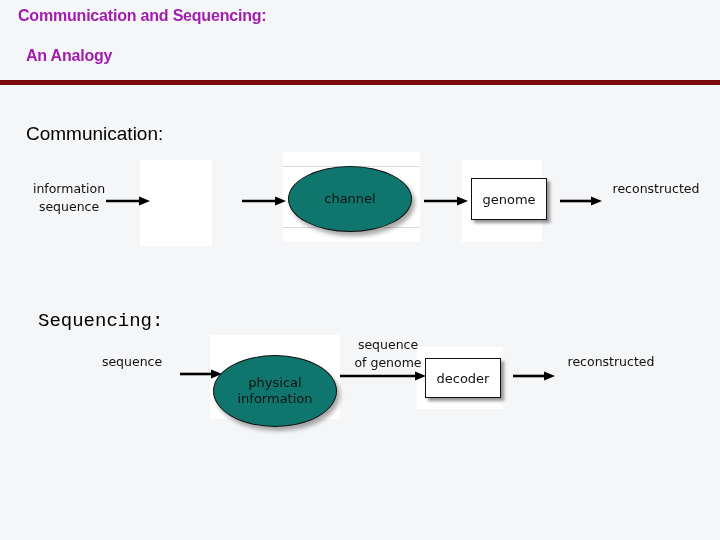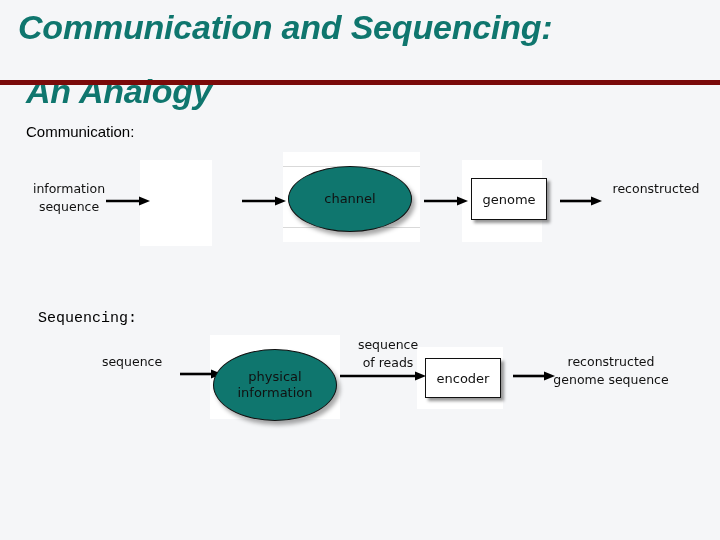--- a/index.html
+++ b/index.html
@@ -14,46 +14,45 @@
     overflow: hidden;
     position: relative;
   }
 
   
   #slide-title {
     position: absolute;
     left: 18px;
     top: 6px;
     width: 690px;
-    color: #0f766e;
-    font-size: 34px;
+    color: #a21caf;
+    font-size: 16px;
     font-weight: bold;
     line-height: 1.28;
     letter-spacing: -0.2px;
-    font-style: italic;
   }
   #slide-title .title-line-2 {
     padding-left: 8px;
     margin-top: 20px;
   }
 
   #title-rule {
     position: absolute;
     left: 0;
     top: 80px;
     width: 720px;
     height: 5px;
     background: #7a0a0a;
   }
 
   
   .section-label {
     position: absolute;
     color: #000000;
-    font-size: 15px;
+    font-size: 19px;
     font-weight: normal;
     white-space: nowrap;
   }
   #label-communication { left: 26px; top: 123px; }
   #label-sequencing    { left: 38px; top: 310px; font-family: Liberation Mono, monospace; }
 
   
   .diagram {
     position: absolute;
     font-family: "DejaVu Sans", sans-serif;
@@ -203,45 +202,44 @@
     <div>sequence</div>
   </div>
 
   <div class="arrow" style="left:120px; top:36px; width:42px;">
     <svg width="42" height="10" viewBox="0 0 42 10">
       <line x1="0" y1="5" x2="31" y2="5" stroke="#000" stroke-width="2.6"></line>
       <polygon points="31,0.4 42,5 31,9.6" fill="#000"></polygon>
     </svg>
   </div>
 
-  <div class="node-ellipse" style="left:153px; top:16px; width:124px; height:72px;">
+  <div class="node-ellipse" style="left:153px; top:22px; width:124px; height:72px;">
     <span>physical</span>
     <span>information</span>
   </div>
 
   <div class="cap" style="left:286px; top:3px; width:84px;">
     <div>sequence</div>
-    <div>of reads</div>
+    <div>of genome</div>
   </div>
 
   <div class="arrow" style="left:280px; top:38px; width:86px;">
     <svg width="86" height="10" viewBox="0 0 86 10">
       <line x1="0" y1="5" x2="75" y2="5" stroke="#000" stroke-width="2.6"></line>
       <polygon points="75,0.4 86,5 75,9.6" fill="#000"></polygon>
     </svg>
   </div>
 
   <div class="node-box" style="left:365px; top:25px; width:76px; height:40px;">
-    <span>encoder</span>
+    <span>decoder</span>
   </div>
 
   <div class="arrow" style="left:453px; top:38px; width:42px;">
     <svg width="42" height="10" viewBox="0 0 42 10">
       <line x1="0" y1="5" x2="31" y2="5" stroke="#000" stroke-width="2.6"></line>
       <polygon points="31,0.4 42,5 31,9.6" fill="#000"></polygon>
     </svg>
   </div>
 
   <div class="cap" style="left:487px; top:20px; width:128px;">
     <div>reconstructed</div>
-    <div>genome sequence</div>
   </div>
 </div>
 
 </body></html>

